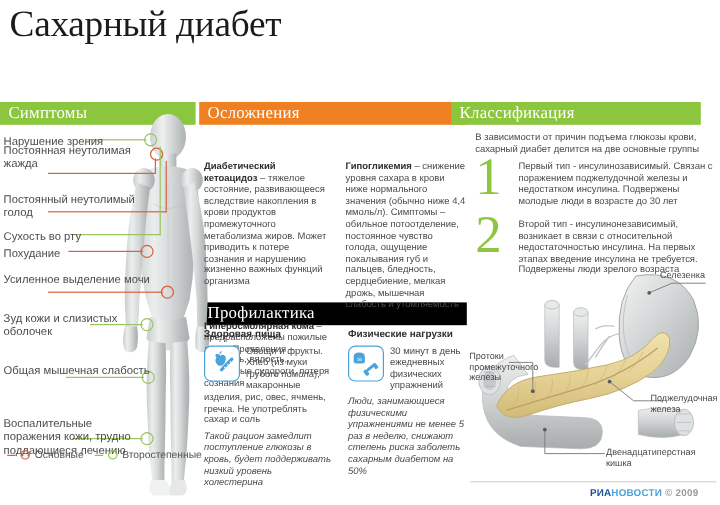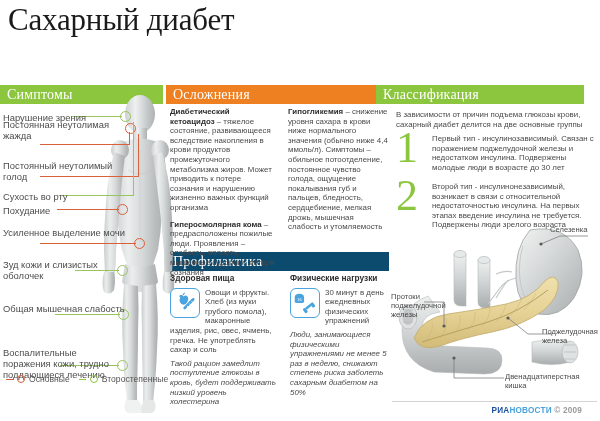--- a/index.html
+++ b/index.html
@@ -51,21 +51,21 @@
     font-size: 14px;
     color: #ffffff;
     padding-left: 7px;
     box-sizing: border-box;
     line-height: 19px;
     letter-spacing: 0.2px;
     white-space: nowrap;
   }
   .bar-green  { background: #8cc63e; }
   .bar-orange { background: #ef8022; }
-  .bar-blue   { background: #0c4a6e; }
+  .bar-blue   { background: #000000; }
 
   #bar-symptoms      { left: 0px;   top: 85px;  width: 163px; }
   #bar-complications { left: 166px; top: 85px;  width: 223px; }
   #bar-classification{ left: 376px; top: 85px;  width: 208px; }
   #bar-prevention    { left: 166px; top: 252px; width: 223px; }
 
   
   .symptoms-col {
     position: absolute;
     left: 0px;
@@ -144,21 +144,21 @@
   .col-hypo {
     position: absolute;
     left: 288px;
     top: 107px;
     width: 100px;
     font-size: 7.9px;
     line-height: 9.6px;
     color: #4a4a4a;
   }
   .term { font-weight: bold; color: #2e2e2e; }
-  .para { margin-bottom: 7px; }
+  .para { margin-bottom: 7px; margin-top: 27px; }
 
   
   .prev-food {
     position: absolute;
     left: 170px;
     top: 274px;
     width: 108px;
     font-size: 7.9px;
     line-height: 9.6px;
     color: #4a4a4a;
@@ -494,21 +494,21 @@
       <circle cx="52" cy="104" r="1.6" fill="#5a5a5a"></circle>
 
       <path d="M116 96 L136 112 L160 112" stroke="#7e7e7e" stroke-width="0.8" fill="none"></path>
       <circle cx="116" cy="96" r="1.6" fill="#5a5a5a"></circle>
 
       <path d="M62 136 L62 156 L112 156" stroke="#7e7e7e" stroke-width="0.8" fill="none"></path>
       <circle cx="62" cy="136" r="1.6" fill="#5a5a5a"></circle>
     </svg>
 
     <div class="organ-label" style="left:158px; top:3px; width:48px;">Селезенка</div>
-    <div class="organ-label" style="left:-1px;  top:70px; width:40px;">Протоки поджелудочной железы</div>
+    <div class="organ-label" style="left:-1px;  top:70px; width:40px;">Протоки промежуточного железы</div>
     <div class="organ-label" style="left:150px; top:105px; width:56px;">Поджелудочная железа</div>
     <div class="organ-label" style="left:113px; top:150px; width:64px;">Двенадцатиперстная кишка</div>
   </div>
 
   <div class="footer-rule"></div>
   <div class="credit">
     <span class="ria">РИА</span><span class="novosti">НОВОСТИ</span>
     <span>© 2009</span>
   </div>
 

